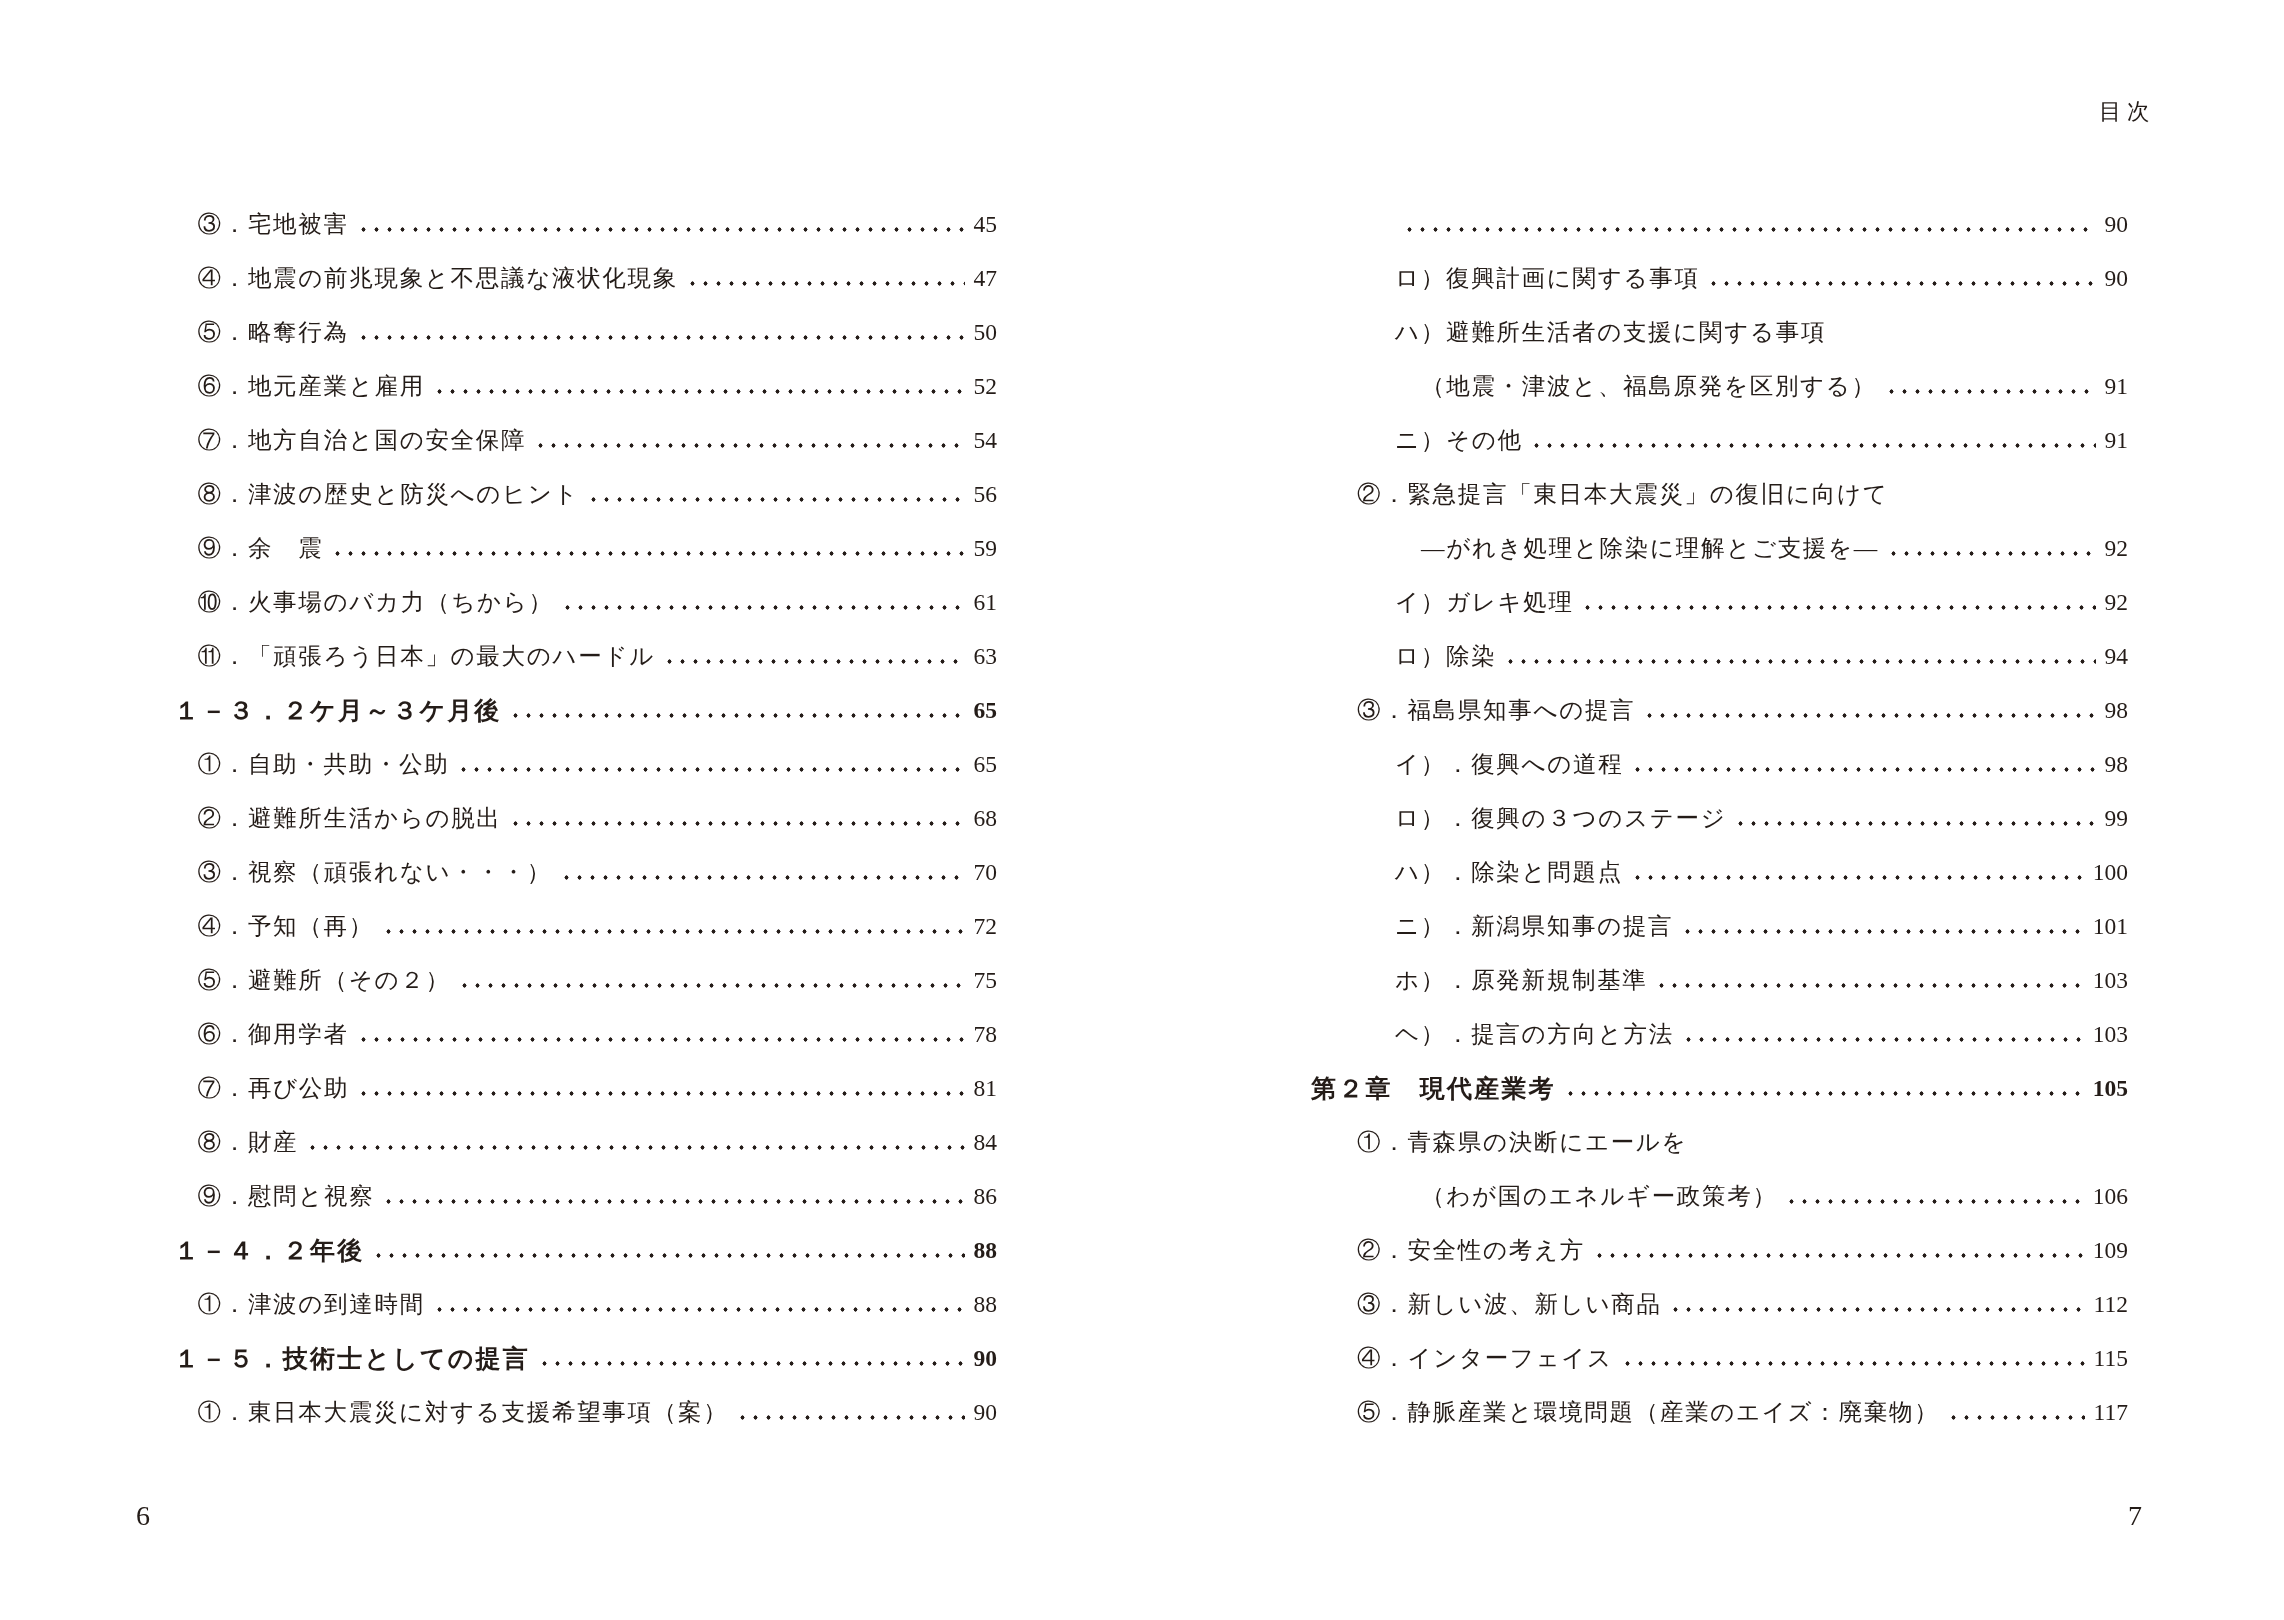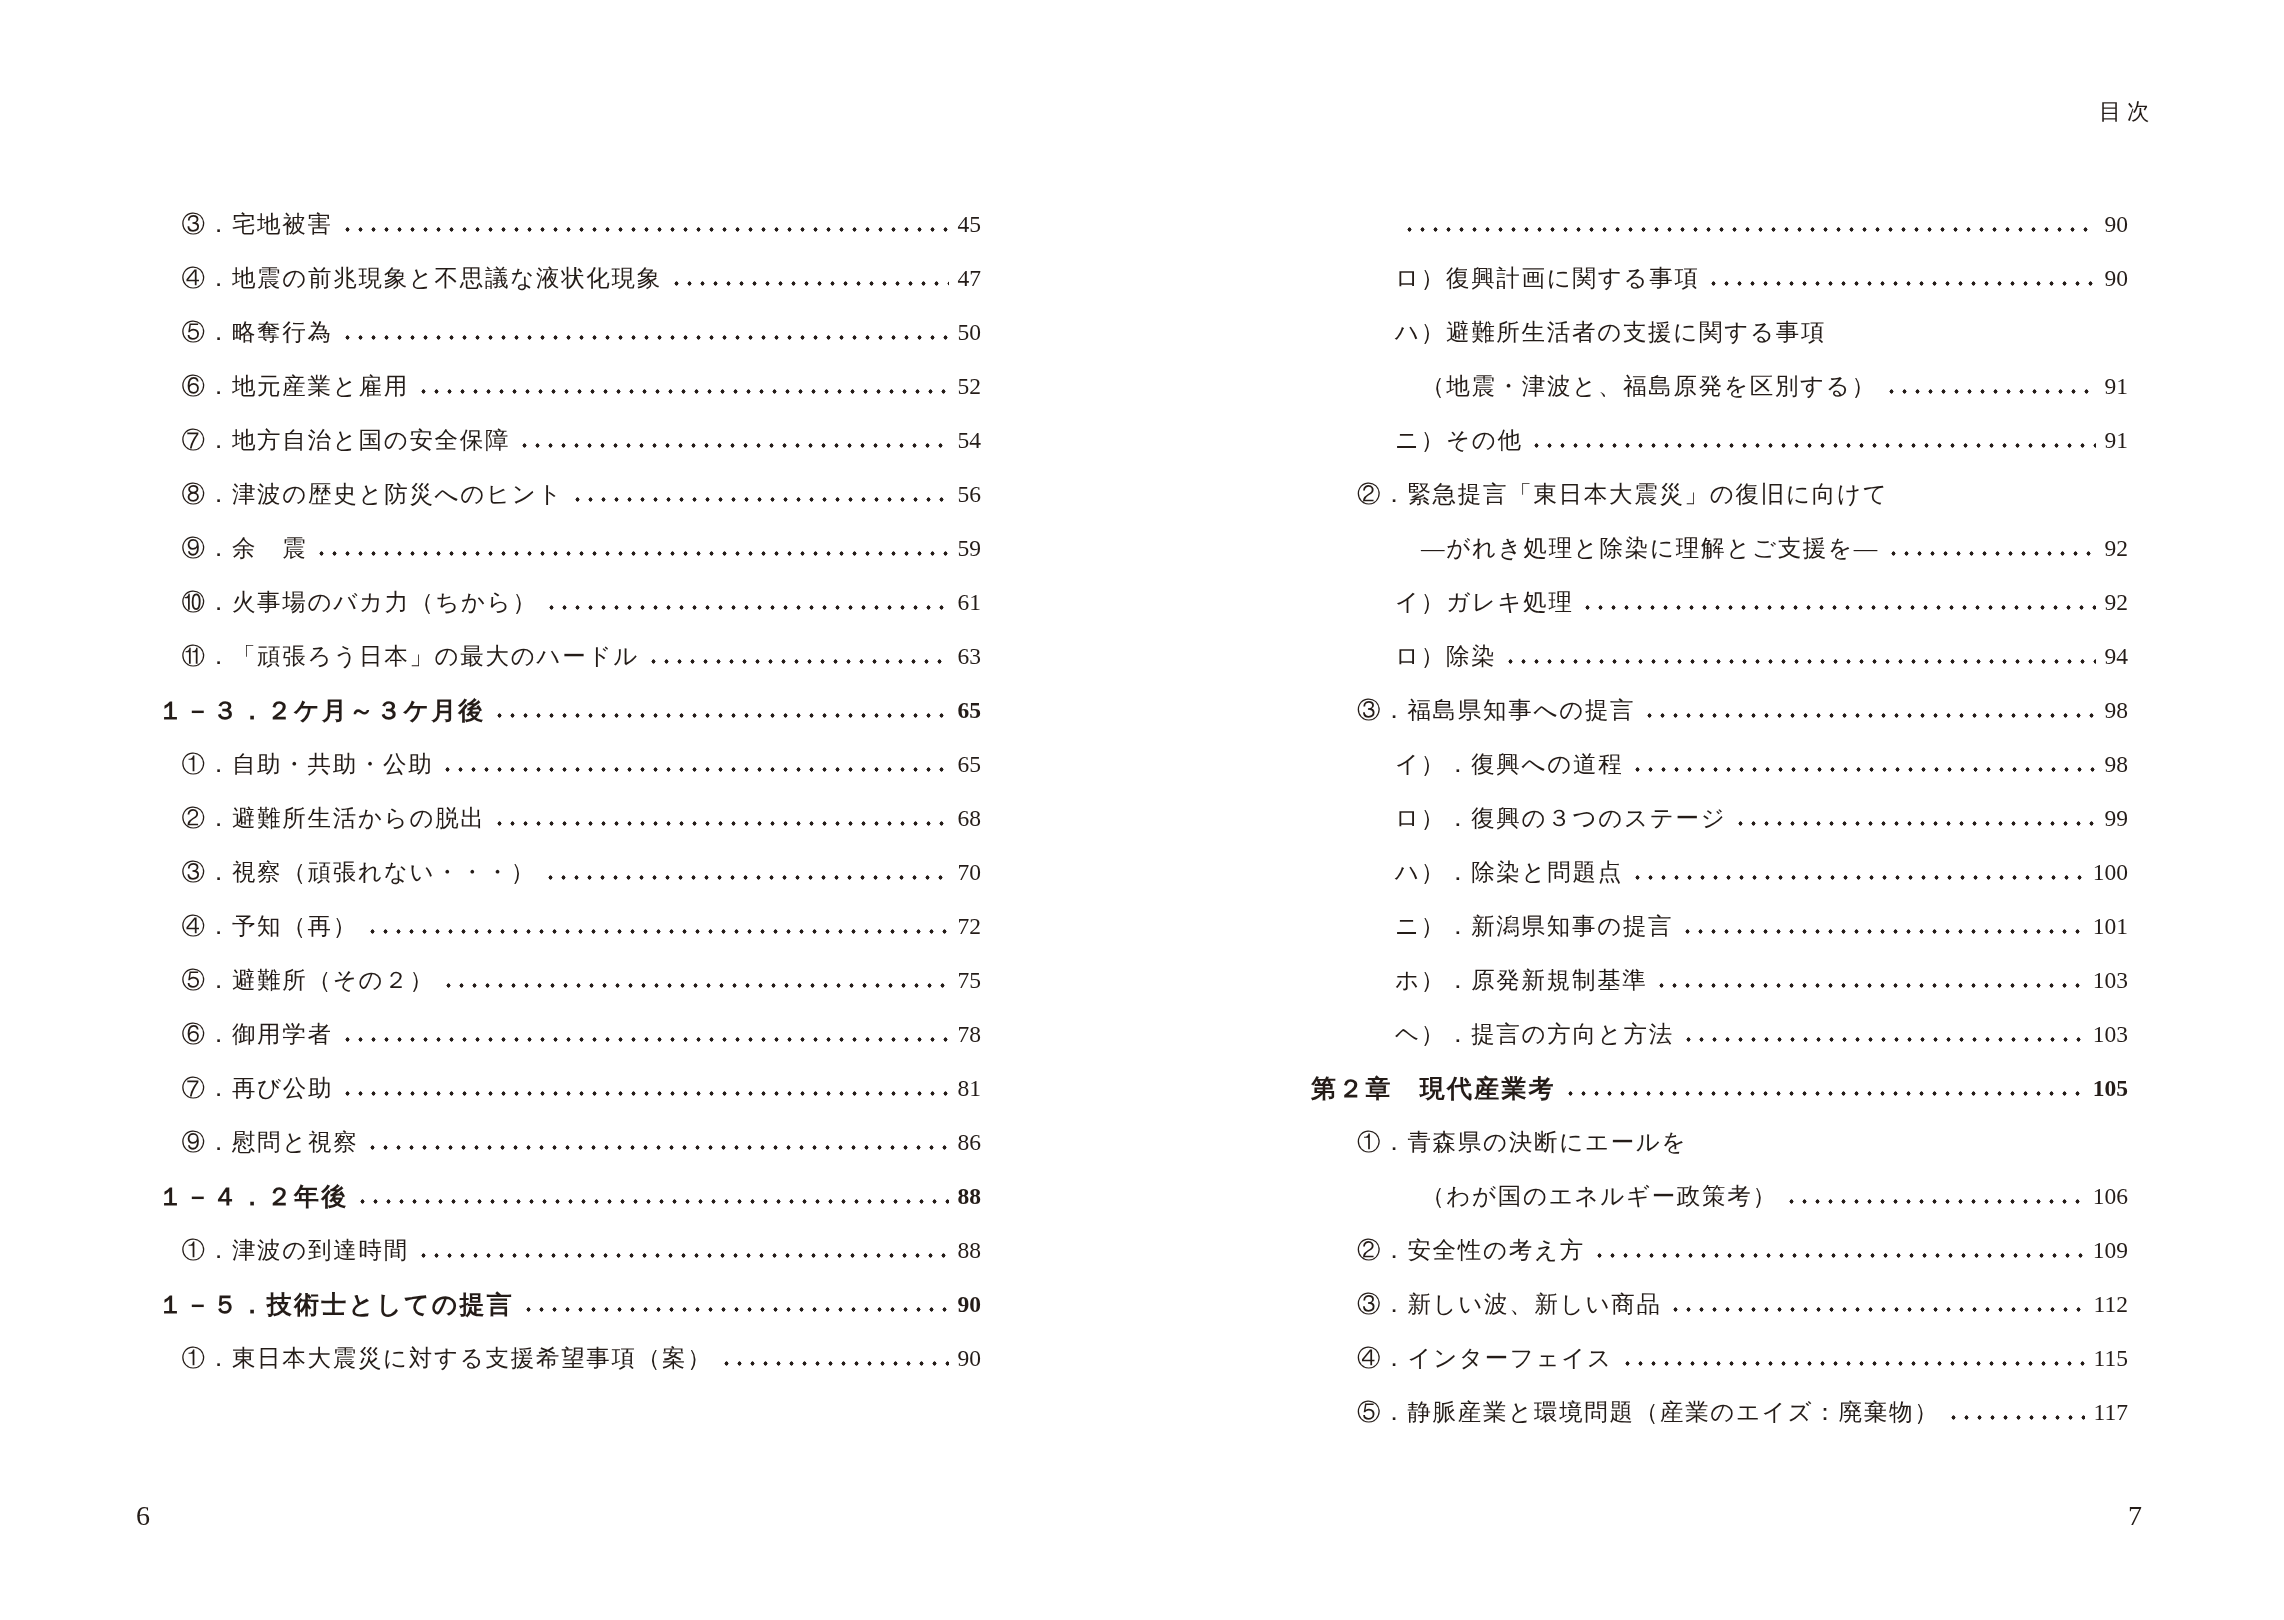--- a/index.html
+++ b/index.html
@@ -12,21 +12,21 @@
     overflow:hidden;
   }
   .running-title{
     position:absolute;
     top:96px;left:2099px;
     font-size:22.4px;
     letter-spacing:5.6px;
     font-family:"Liberation Serif","DejaVu Serif",serif;
   }
   .page{position:absolute;top:197px;}
-  .page-left{left:158px;width:823px;}
+  .page-left{left:174px;width:823px;}
   .page-right{left:1311px;width:817px;}
   .toc-row{
     height:54px;
     line-height:54px;
     display:flex;
     white-space:nowrap;
   }
   .e-label{
     font-size:23.5px;
     letter-spacing:1.7px;
@@ -163,20 +163,25 @@
       <span class="e-label">⑥．御用学者</span>
       <span class="e-leader"></span>
       <span class="e-page">78</span>
     </div>
     <div class="toc-row ind1">
       <span class="e-label">⑦．再び公助</span>
       <span class="e-leader"></span>
       <span class="e-page">81</span>
     </div>
     <div class="toc-row ind1">
+      <span class="e-label">⑧．財産</span>
+      <span class="e-leader"></span>
+      <span class="e-page">84</span>
+    </div>
+    <div class="toc-row ind1">
       <span class="e-label">⑨．慰問と視察</span>
       <span class="e-leader"></span>
       <span class="e-page">86</span>
     </div>
     <div class="toc-row ind0 bold">
       <span class="e-label">１－４．２年後</span>
       <span class="e-leader"></span>
       <span class="e-page">88</span>
     </div>
     <div class="toc-row ind1">

